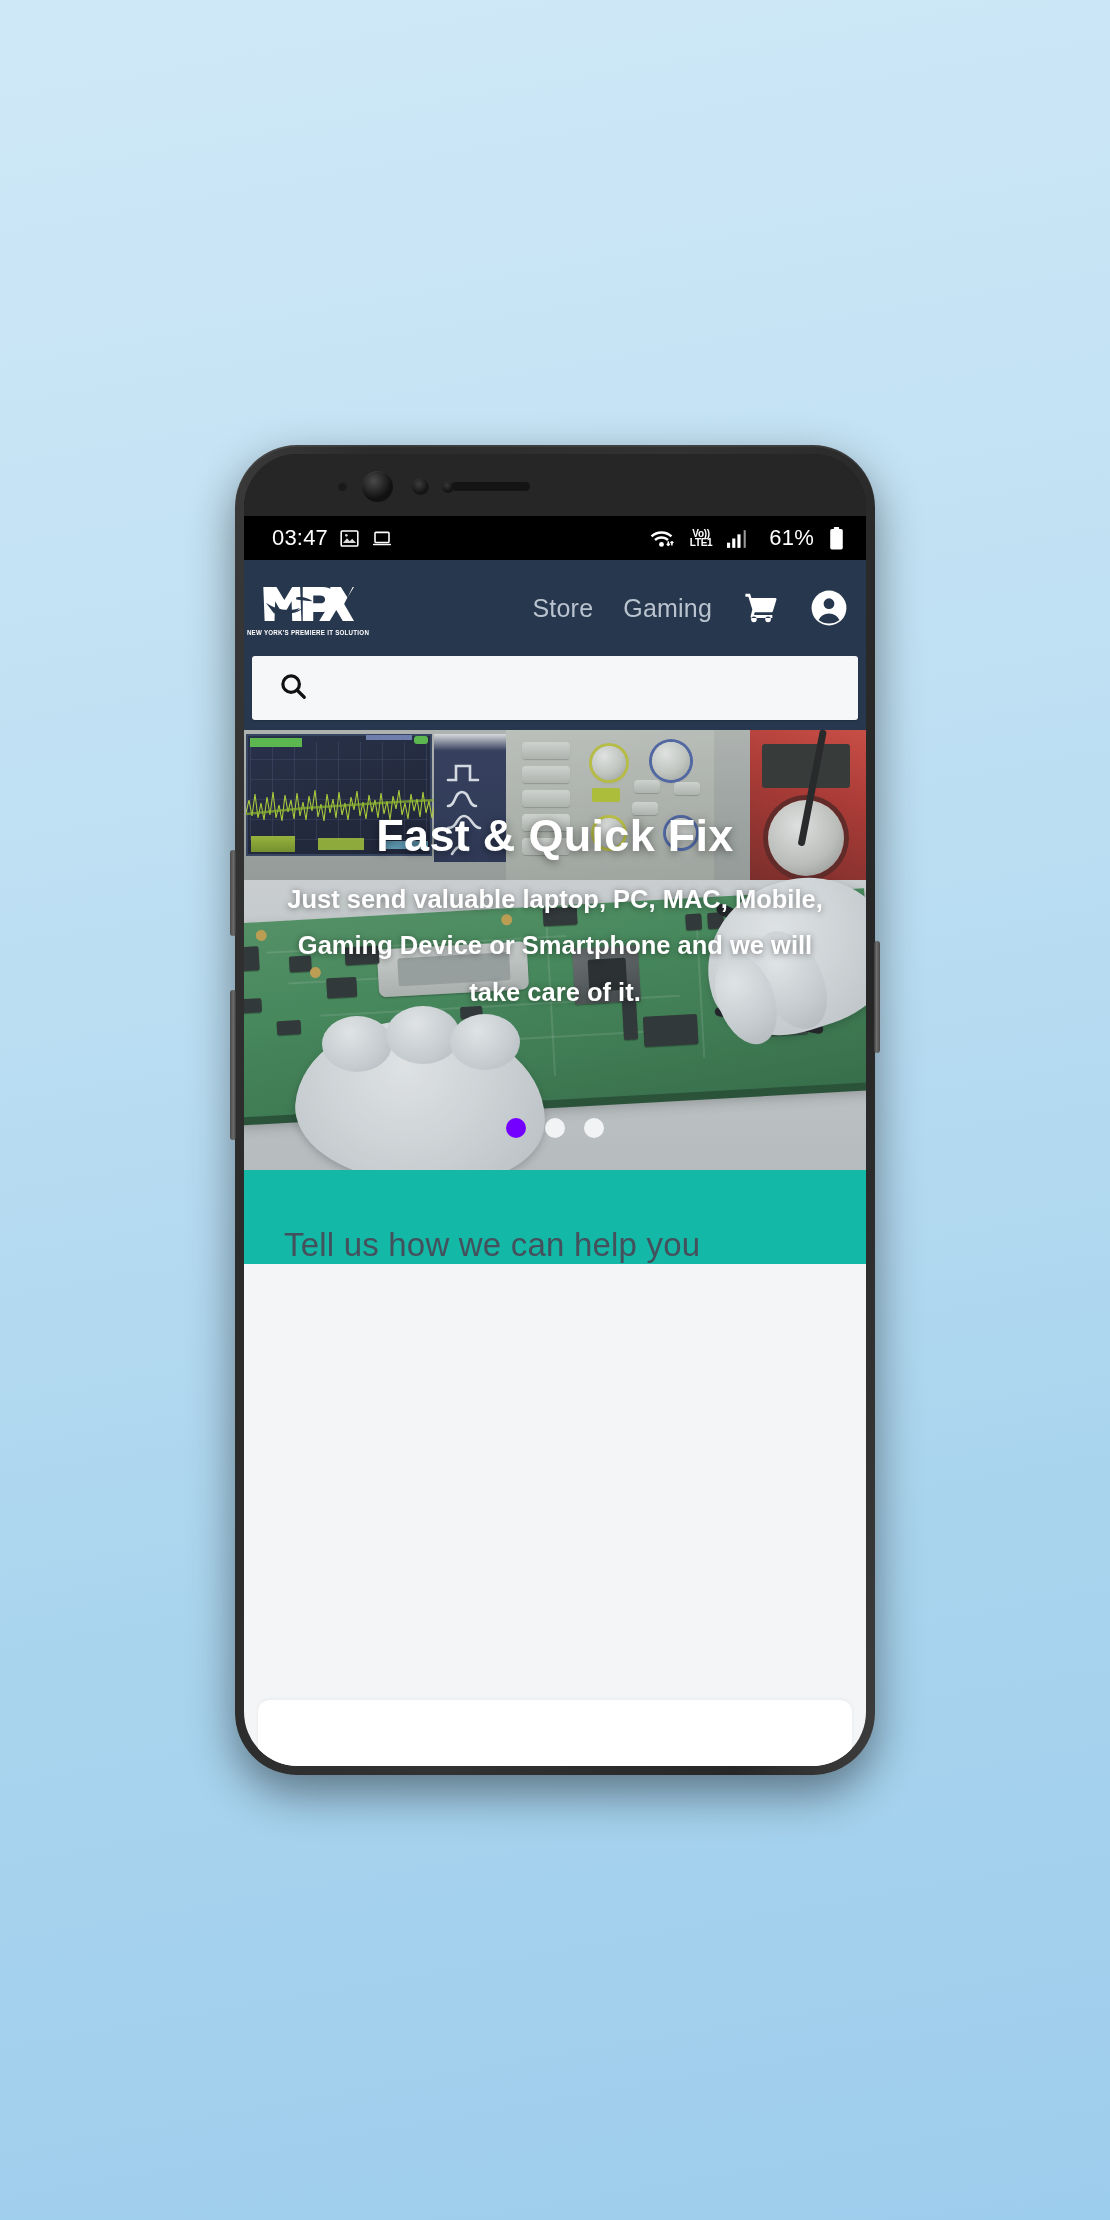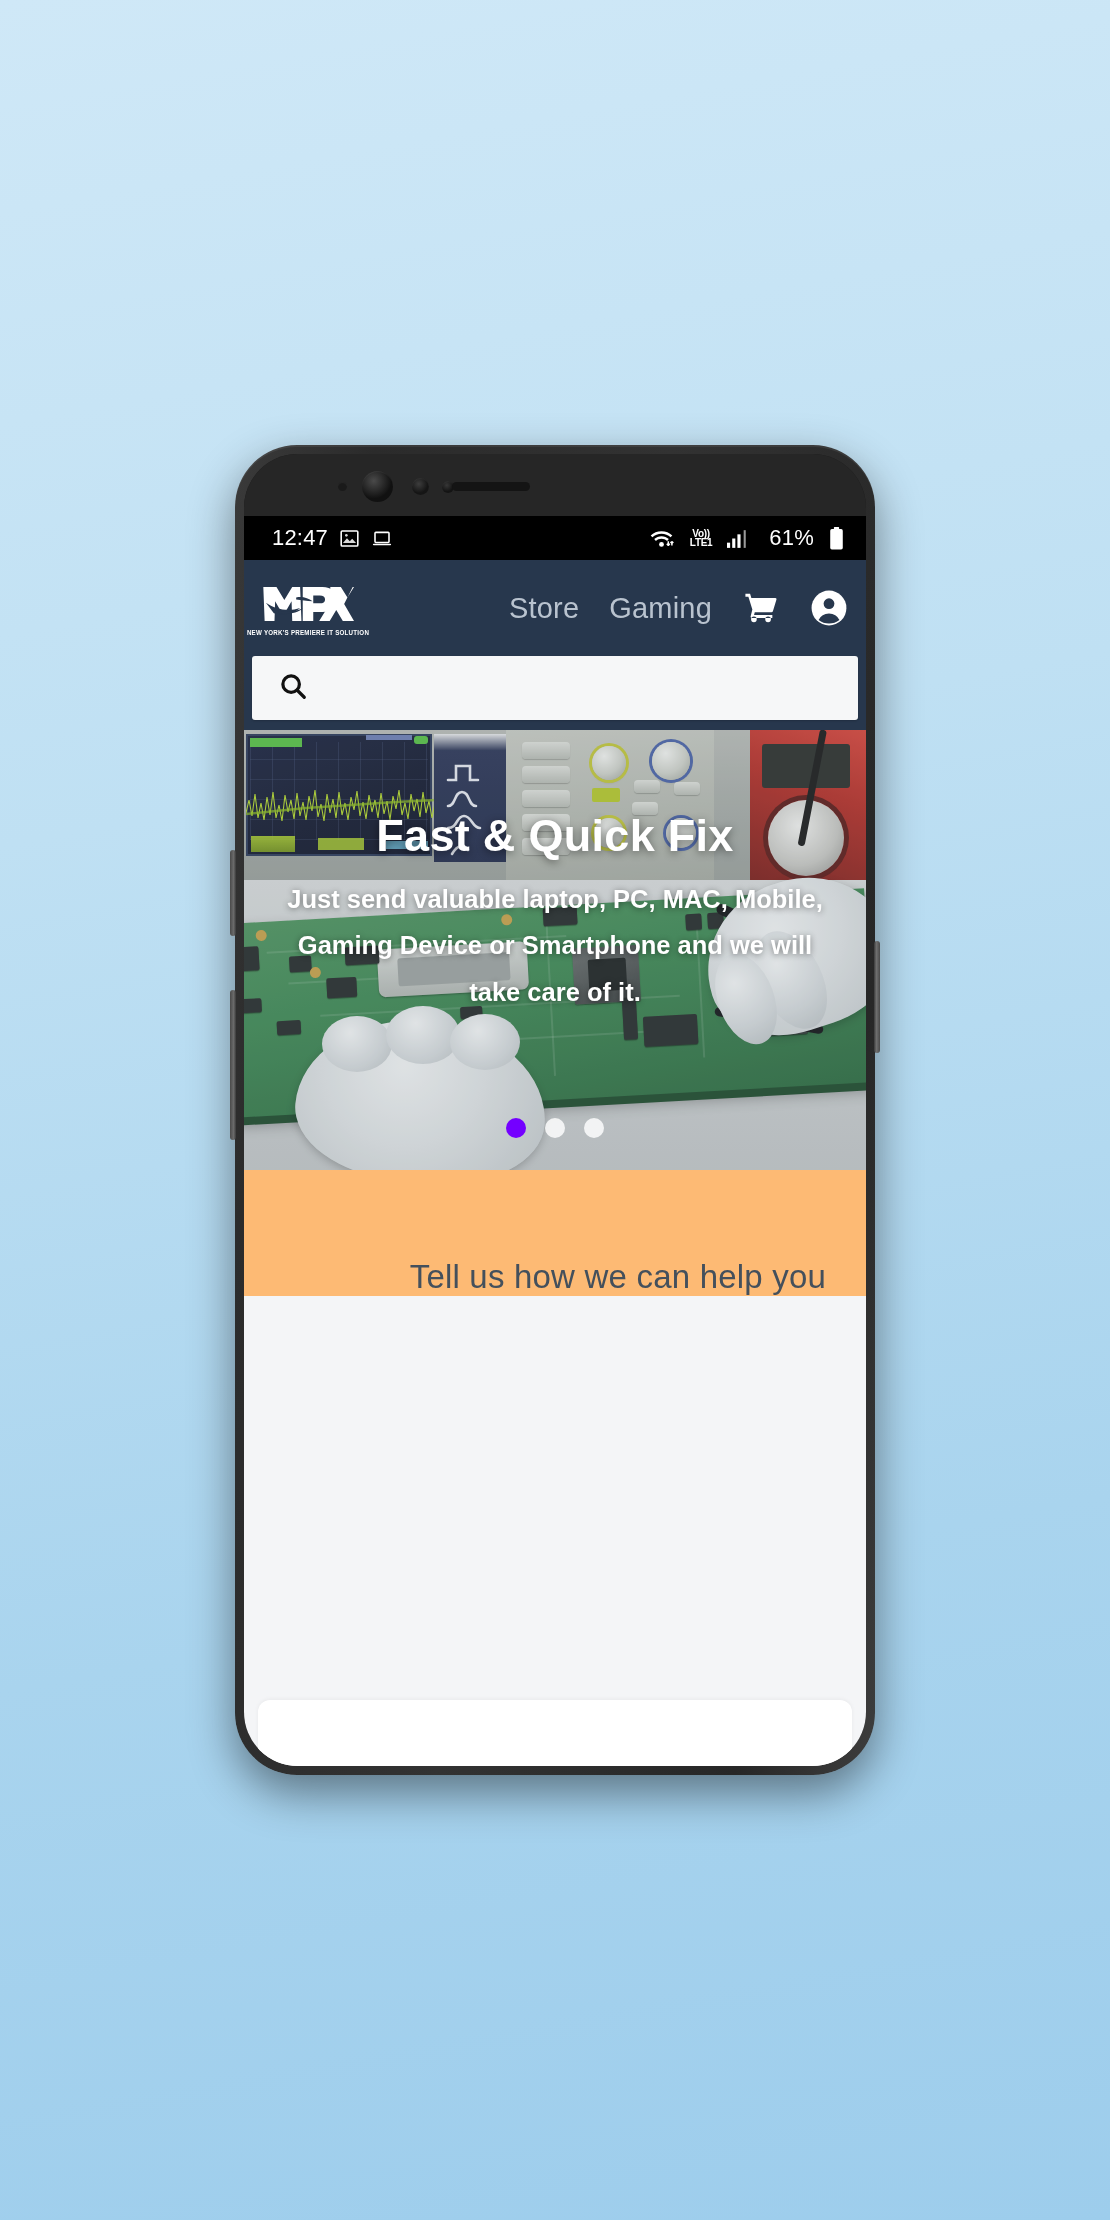--- a/index.html
+++ b/index.html
@@ -81,21 +81,21 @@
     display:flex; align-items:center; padding:0 18px 0 16px; gap:0;
   }
   #logo{ width:96px; height:62px; flex:0 0 96px; display:flex; flex-direction:column; align-items:center; justify-content:center; }
   #logo .mark{ width:92px; height:46px; }
   #logo .tag{
     color:#fff; font-size:6.2px; font-weight:700; letter-spacing:.25px;
     white-space:nowrap; margin-top:2px; transform:scaleY(1.05);
   }
   #nav{ margin-left:auto; display:flex; align-items:center; gap:30px; }
   .nav-link{
-    color:#b9c3cf; font-size:29px; font-weight:400; letter-spacing:.2px; cursor:pointer;
+    color:#b9c3cf; font-size:25px; font-weight:400; letter-spacing:.2px; cursor:pointer;
   }
   .nav-ico{ color:#fff; display:flex; align-items:center; cursor:pointer; }
 
   
   #search-wrap{ background:#27374d; padding:0 8px 10px; }
   #searchbar{
     background:#f6f7f8; height:64px; border-radius:3px;
     display:flex; align-items:center; gap:20px; padding:0 26px;
     box-shadow:0 1px 2px rgba(0,0,0,.18);
   }
@@ -194,21 +194,21 @@
   }
   #dots{
     position:absolute; left:0; right:0; bottom:32px;
     display:flex; justify-content:center; gap:19px;
   }
   .dot{ width:20px; height:20px; border-radius:50%; background:rgba(255,255,255,.82); cursor:pointer; }
   .dot.active{ background:#7400ff; }
 
   
   #help{
-    background:#fdba74; padding:88px 40px 0; text-align:right;
+    background:#14b8a6; padding:56px 40px 0; text-align:left;
     flex:1;
   }
   #help-title{ font-size:33px; font-weight:400; color:#44505c; letter-spacing:.2px; margin-bottom:42px; }
   #help-body{ font-size:26px; font-weight:300; color:#3f4750; line-height:1.86; max-width:540px; margin:0 auto; }
   #bottom-card{
     position:absolute; left:14px; right:14px; bottom:0; height:66px;
     background:#fff; border-radius:12px 12px 0 0;
     box-shadow:0 -1px 4px rgba(0,0,0,.05);
   }
 </style>
@@ -225,21 +225,21 @@
       <div class="snsr cam" style="left:118px"></div>
       <div class="snsr mid" style="left:168px"></div>
       <div class="snsr sm" style="left:198px"></div>
       <div id="earpiece"></div>
     </div>
 
     <div id="screen">
 
       <div id="statusbar">
         <div class="sb-left">
-          <span class="clock">12:47</span>
+          <span class="clock">03:47</span>
           <span class="sb-ico">
             <svg width="21" height="21" viewBox="0 0 24 24">
                 <rect x="2.5" y="3.5" width="19" height="17" rx="1.2" fill="none" stroke="#fff" stroke-width="1.8"></rect>
                 <path d="M4.5 17l4.6-5.2 3.2 3.4 2.8-3 4.4 4.8z" fill="#d9d9d9"></path>
                 <circle cx="8.4" cy="8.4" r="1.5" fill="#d9d9d9"></circle>
               </svg>
           </span>
           <span class="sb-ico">
             <svg width="22" height="21" viewBox="0 0 24 24">
                 <rect x="4" y="5" width="16" height="11.5" rx="1" fill="none" stroke="#fff" stroke-width="1.8"></rect>

